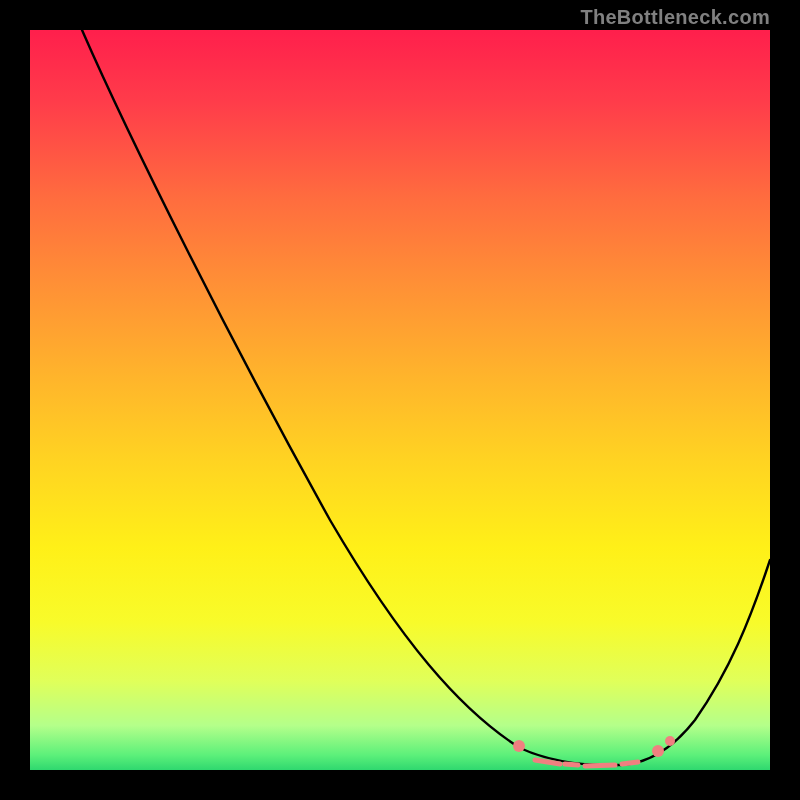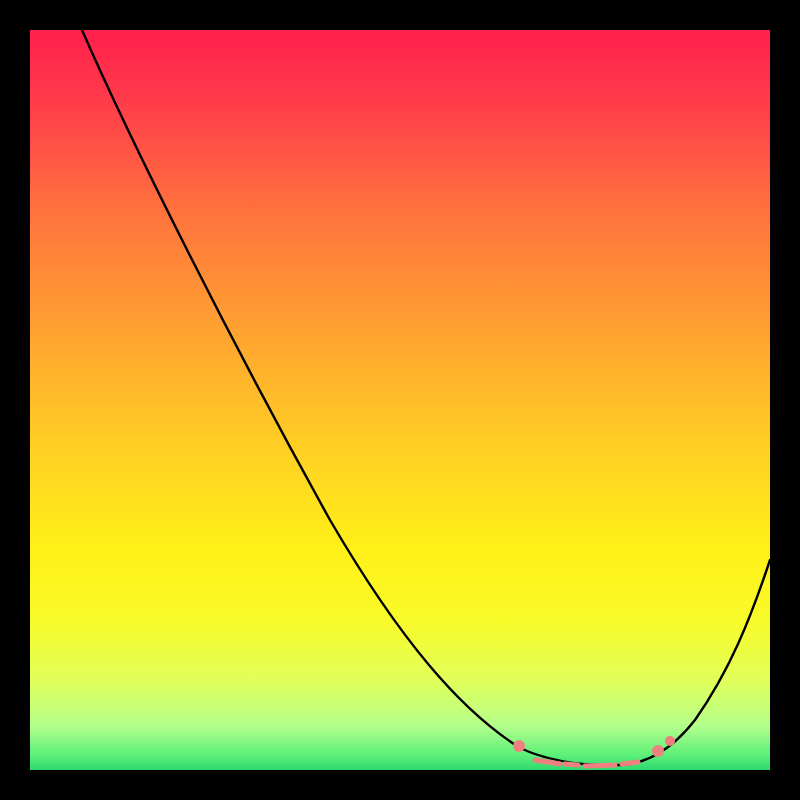--- a/index.html
+++ b/index.html
@@ -69,20 +69,21 @@
     font-size: 20px;
     font-weight: 600;
     letter-spacing: 0.3px;
   }
 </style>
 </head>
 <body>
 
 <div class="chart-wrap">
 
+  <div class="attribution">TheBottleneck.com</div>
 
   <div class="plot-area">
     <svg class="curve-svg" viewBox="0 0 740 740" preserveAspectRatio="none">
 
       <path class="curve-path" d="M 52 0
                C 100 110, 200 310, 300 490
                C 370 610, 430 680, 490 718
                C 520 732, 555 736, 590 735
                C 615 734, 640 722, 665 690
                C 700 640, 720 590, 740 530"></path>

